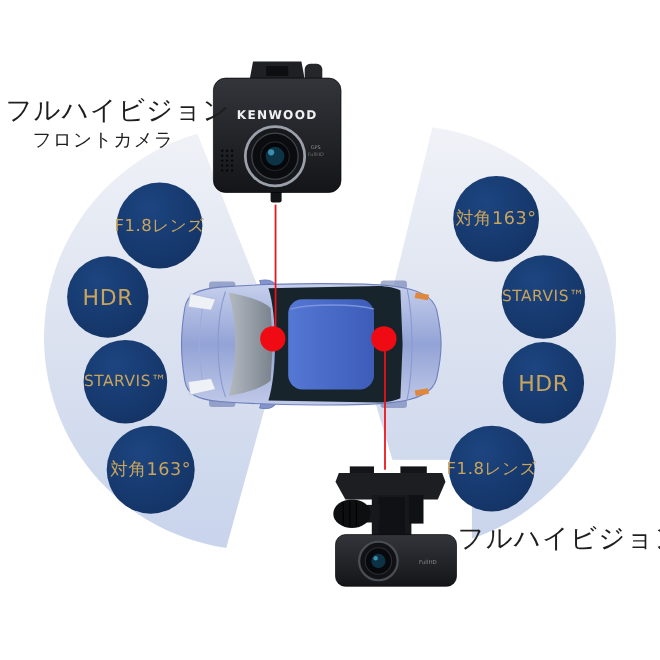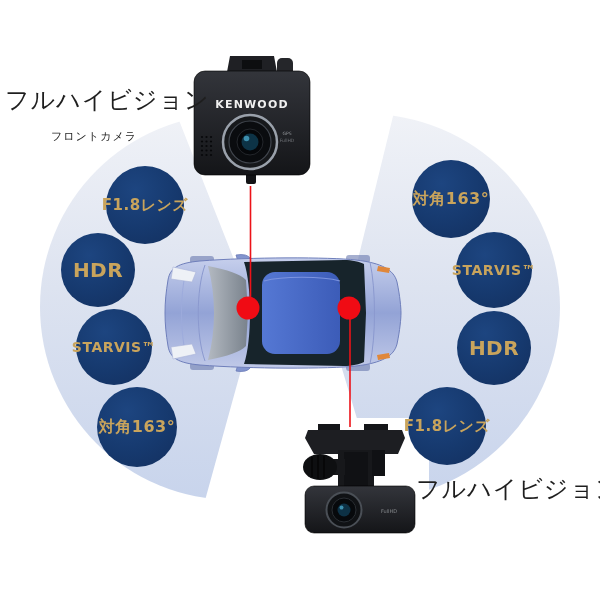--- a/index.html
+++ b/index.html
@@ -3,27 +3,27 @@
 <meta charset="utf-8">
 <style>
   html,body{margin:0;padding:0;background:#ffffff;}
   .stage{
     position:relative;width:600px;height:600px;background:#ffffff;overflow:hidden;
     font-family:"DejaVu Sans","Liberation Sans",sans-serif;
   }
   .stage svg{position:absolute;left:0;top:0;}
   .cam-label{position:absolute;text-align:center;color:#1e1e1e;z-index:5;}
   .cam-label .l1{font-size:24px;letter-spacing:1px;line-height:1.05;white-space:nowrap;}
-  .cam-label .l2{font-size:11px;letter-spacing:1px;margin-top:16px;white-space:nowrap;}
+  .cam-label .l2{font-size:17px;letter-spacing:1px;margin-top:3px;white-space:nowrap;}
   .label-front{left:5px;top:88px;width:178px;}
   .label-rear{left:416px;top:477px;width:182px;}
   .badge{
     position:absolute;border-radius:50%;
     background:radial-gradient(circle at 38% 30%, #1d4580 0%, #16396e 55%, #132f5e 100%);
-    color:#c9a45c;font-weight:bold;letter-spacing:0.5px;
+    color:#c9a45c;font-weight:normal;letter-spacing:0.5px;
     display:flex;align-items:center;justify-content:center;
     text-align:center;white-space:nowrap;z-index:4;
   }
 </style>
 </head>
 <body>
 
 <div class="stage">
 
   <svg width="600" height="600" viewBox="0 0 600 600">

